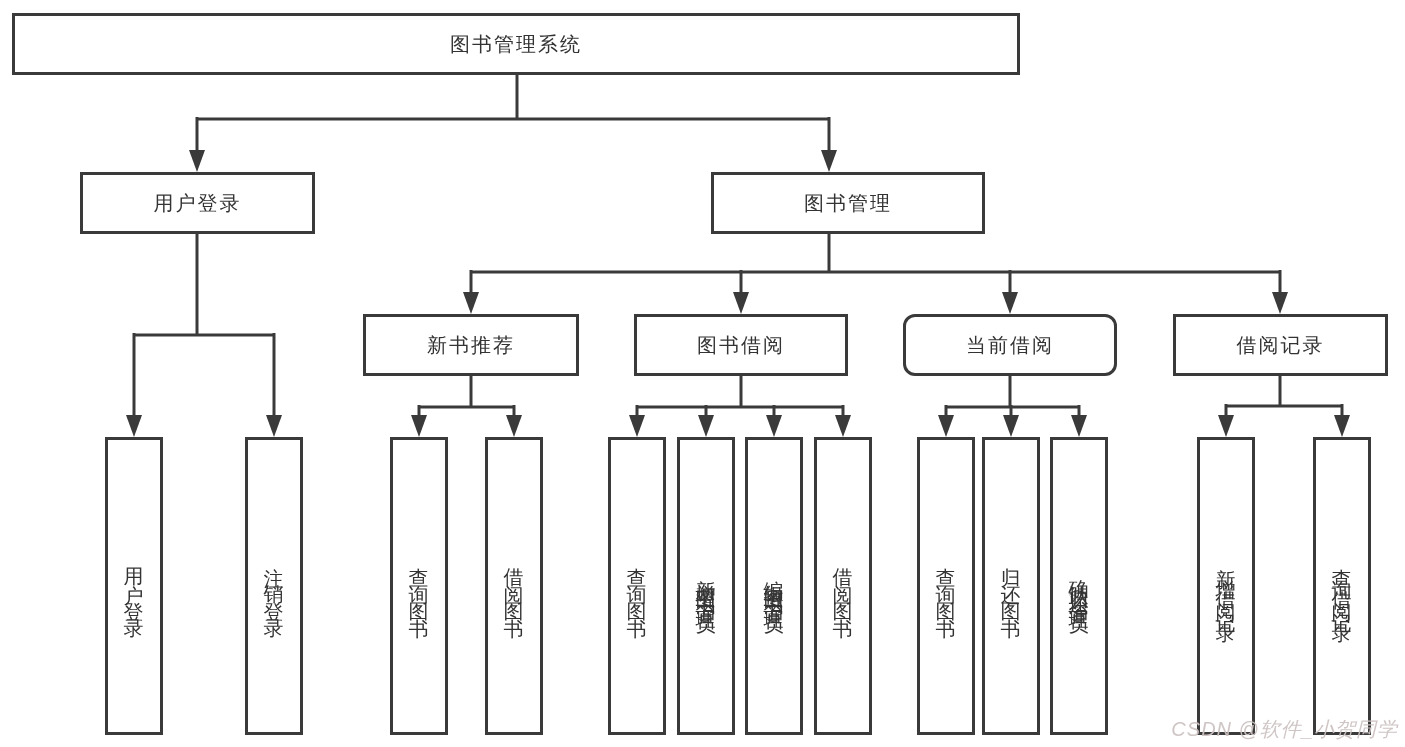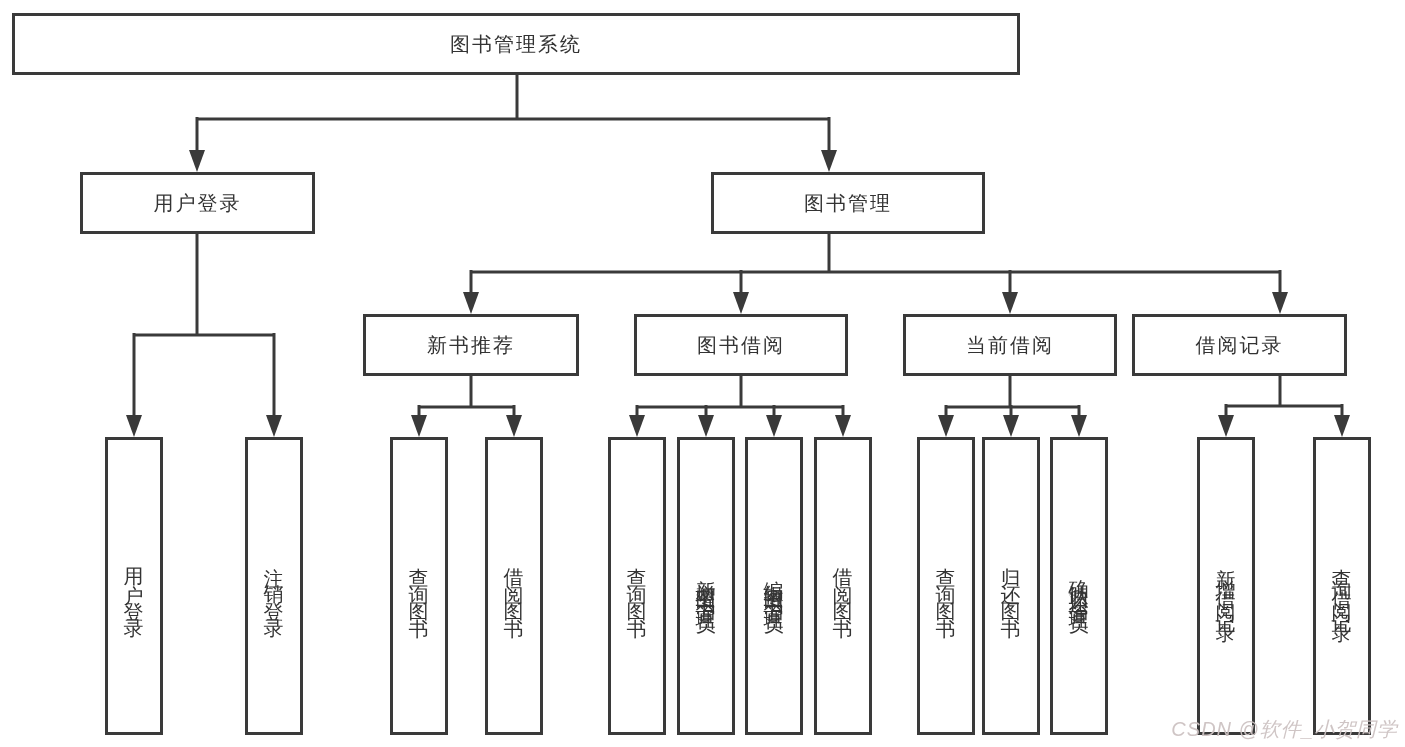--- a/index.html
+++ b/index.html
@@ -110,24 +110,24 @@
   <div class="node hbox" style="left:711px;top:172px;width:274px;">
     <span class="lbl">图书管理</span>
   </div>
 
   <div class="node hbox" style="left:363px;top:314px;width:216px;text-align:center;">
     <span class="lbl">新书推荐</span>
   </div>
   <div class="node hbox" style="left:634px;top:314px;width:214px;">
     <span class="lbl">图书借阅</span>
   </div>
-  <div class="node hbox" style="left:903px;top:314px;width:214px;">
+  <div class="node hbox" style="left:903px;top:314px;width:214px;border-radius:12px;">
     <span class="lbl">当前借阅</span>
   </div>
-  <div class="node hbox" style="left:1132px;top:314px;width:215px;">
+  <div class="node hbox" style="left:1173px;top:314px;width:215px;">
     <span class="lbl">借阅记录</span>
   </div>
 
   <div class="node vbox vt-4" style="left:105px;top:437px;">
     <span class="lbl">用户登录</span>
   </div>
   <div class="node vbox vt-4" style="left:245px;top:437px;">
     <span class="lbl">注销登录</span>
   </div>
 

